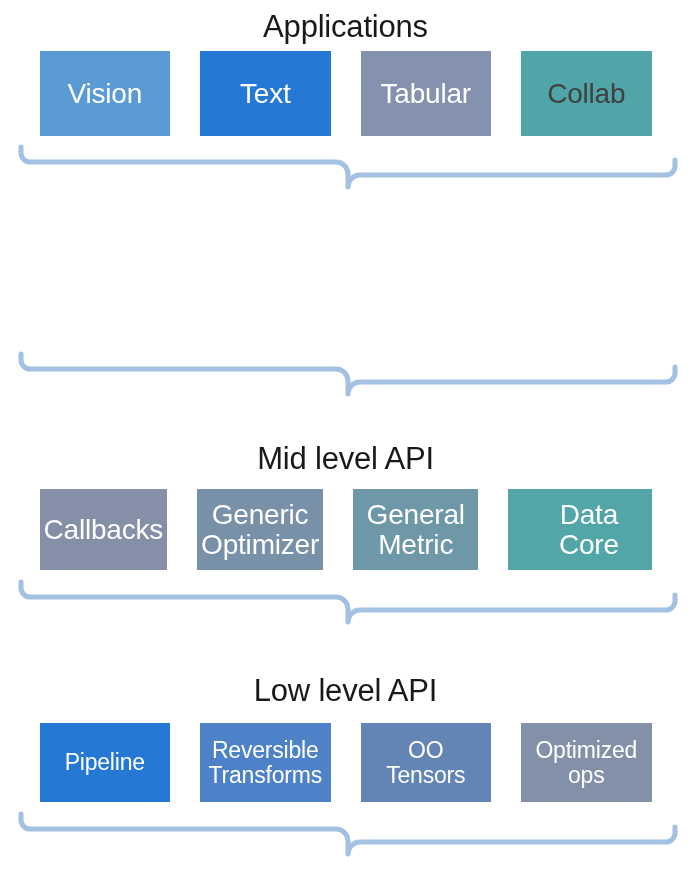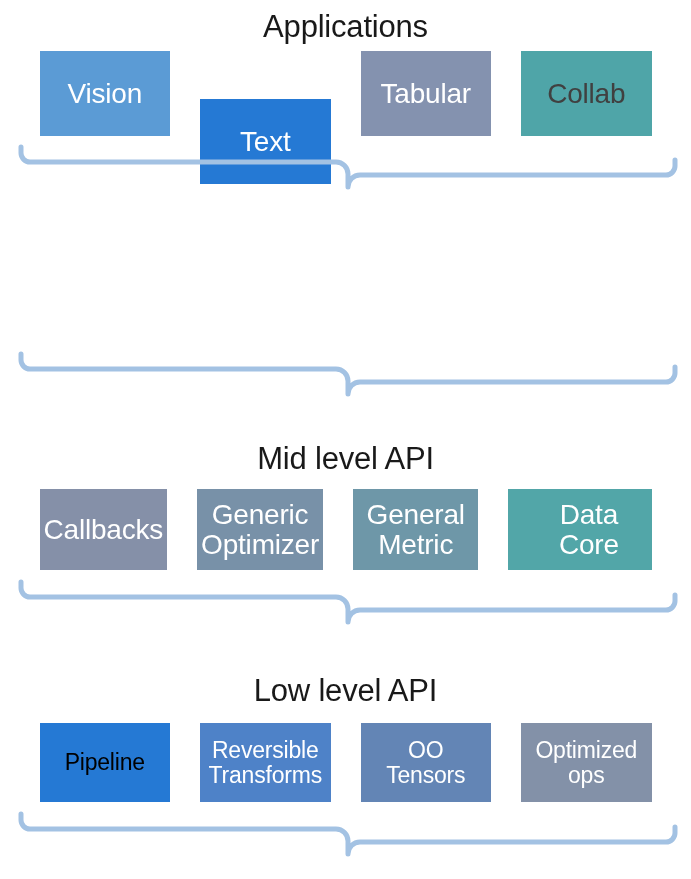--- a/index.html
+++ b/index.html
@@ -95,21 +95,21 @@
 <body>
 
 <div id="diagram" style="background: rgb(255, 255, 255);">
 
   <div class="layer" style="top:8px;">
     <div class="layer-title" style="color: rgb(25, 25, 25);">Applications</div>
     <div class="box-row row-apps" style="margin-top:5px;">
       <div class="box" style="background-color: rgb(91, 155, 213); color: rgb(255, 255, 255);">
         <span class="box-label">Vision</span>
       </div>
-      <div class="box" style="background-color: rgb(37, 121, 212); color: rgb(255, 255, 255); margin-top: 48px;">
+      <div class="box" style="background-color: rgb(37, 121, 212); color: rgb(255, 255, 255);">
         <span class="box-label">Text</span>
       </div>
       <div class="box" style="background-color: rgb(132, 146, 175); color: rgb(255, 255, 255);">
         <span class="box-label">Tabular</span>
       </div>
       <div class="box" style="background-color: rgb(79, 165, 168); color: #404040;">
         <span class="box-label">Collab</span>
       </div>
     </div>
   </div>
@@ -150,21 +150,21 @@
 
   <div class="brace" style="top:578px;">
     <svg width="691" height="48" viewBox="0 0 691 48" fill="none" xmlns="http://www.w3.org/2000/svg">
       <path d="M21 4 v6 a9 9 0 0 0 9 9 h306 a12 12 0 0 1 12 12 v13 a12 12 0 0 1 12 -12 h306 a9 9 0 0 0 9 -9 v-6" stroke="#A3C2E3" stroke-width="5" stroke-linecap="round" stroke-linejoin="round" fill="none"></path>
     </svg>
   </div>
 
   <div class="layer" style="top:672px;">
     <div class="layer-title" style="color: rgb(25, 25, 25);">Low level API</div>
     <div class="box-row row-low" style="margin-top:13px;">
-      <div class="box" style="background-color: rgb(37, 121, 212); color: #000000;">
+      <div class="box" style="background-color: rgb(37, 121, 212); color: #ffffff;">
         <span class="box-label">Pipeline</span>
       </div>
       <div class="box" style="background-color: rgb(78, 130, 200); color: rgb(255, 255, 255);">
         <span class="box-label">Reversible
 Transforms</span>
       </div>
       <div class="box" style="background-color: rgb(99, 133, 181); color: rgb(255, 255, 255);">
         <span class="box-label">OO
 Tensors</span>
       </div>

